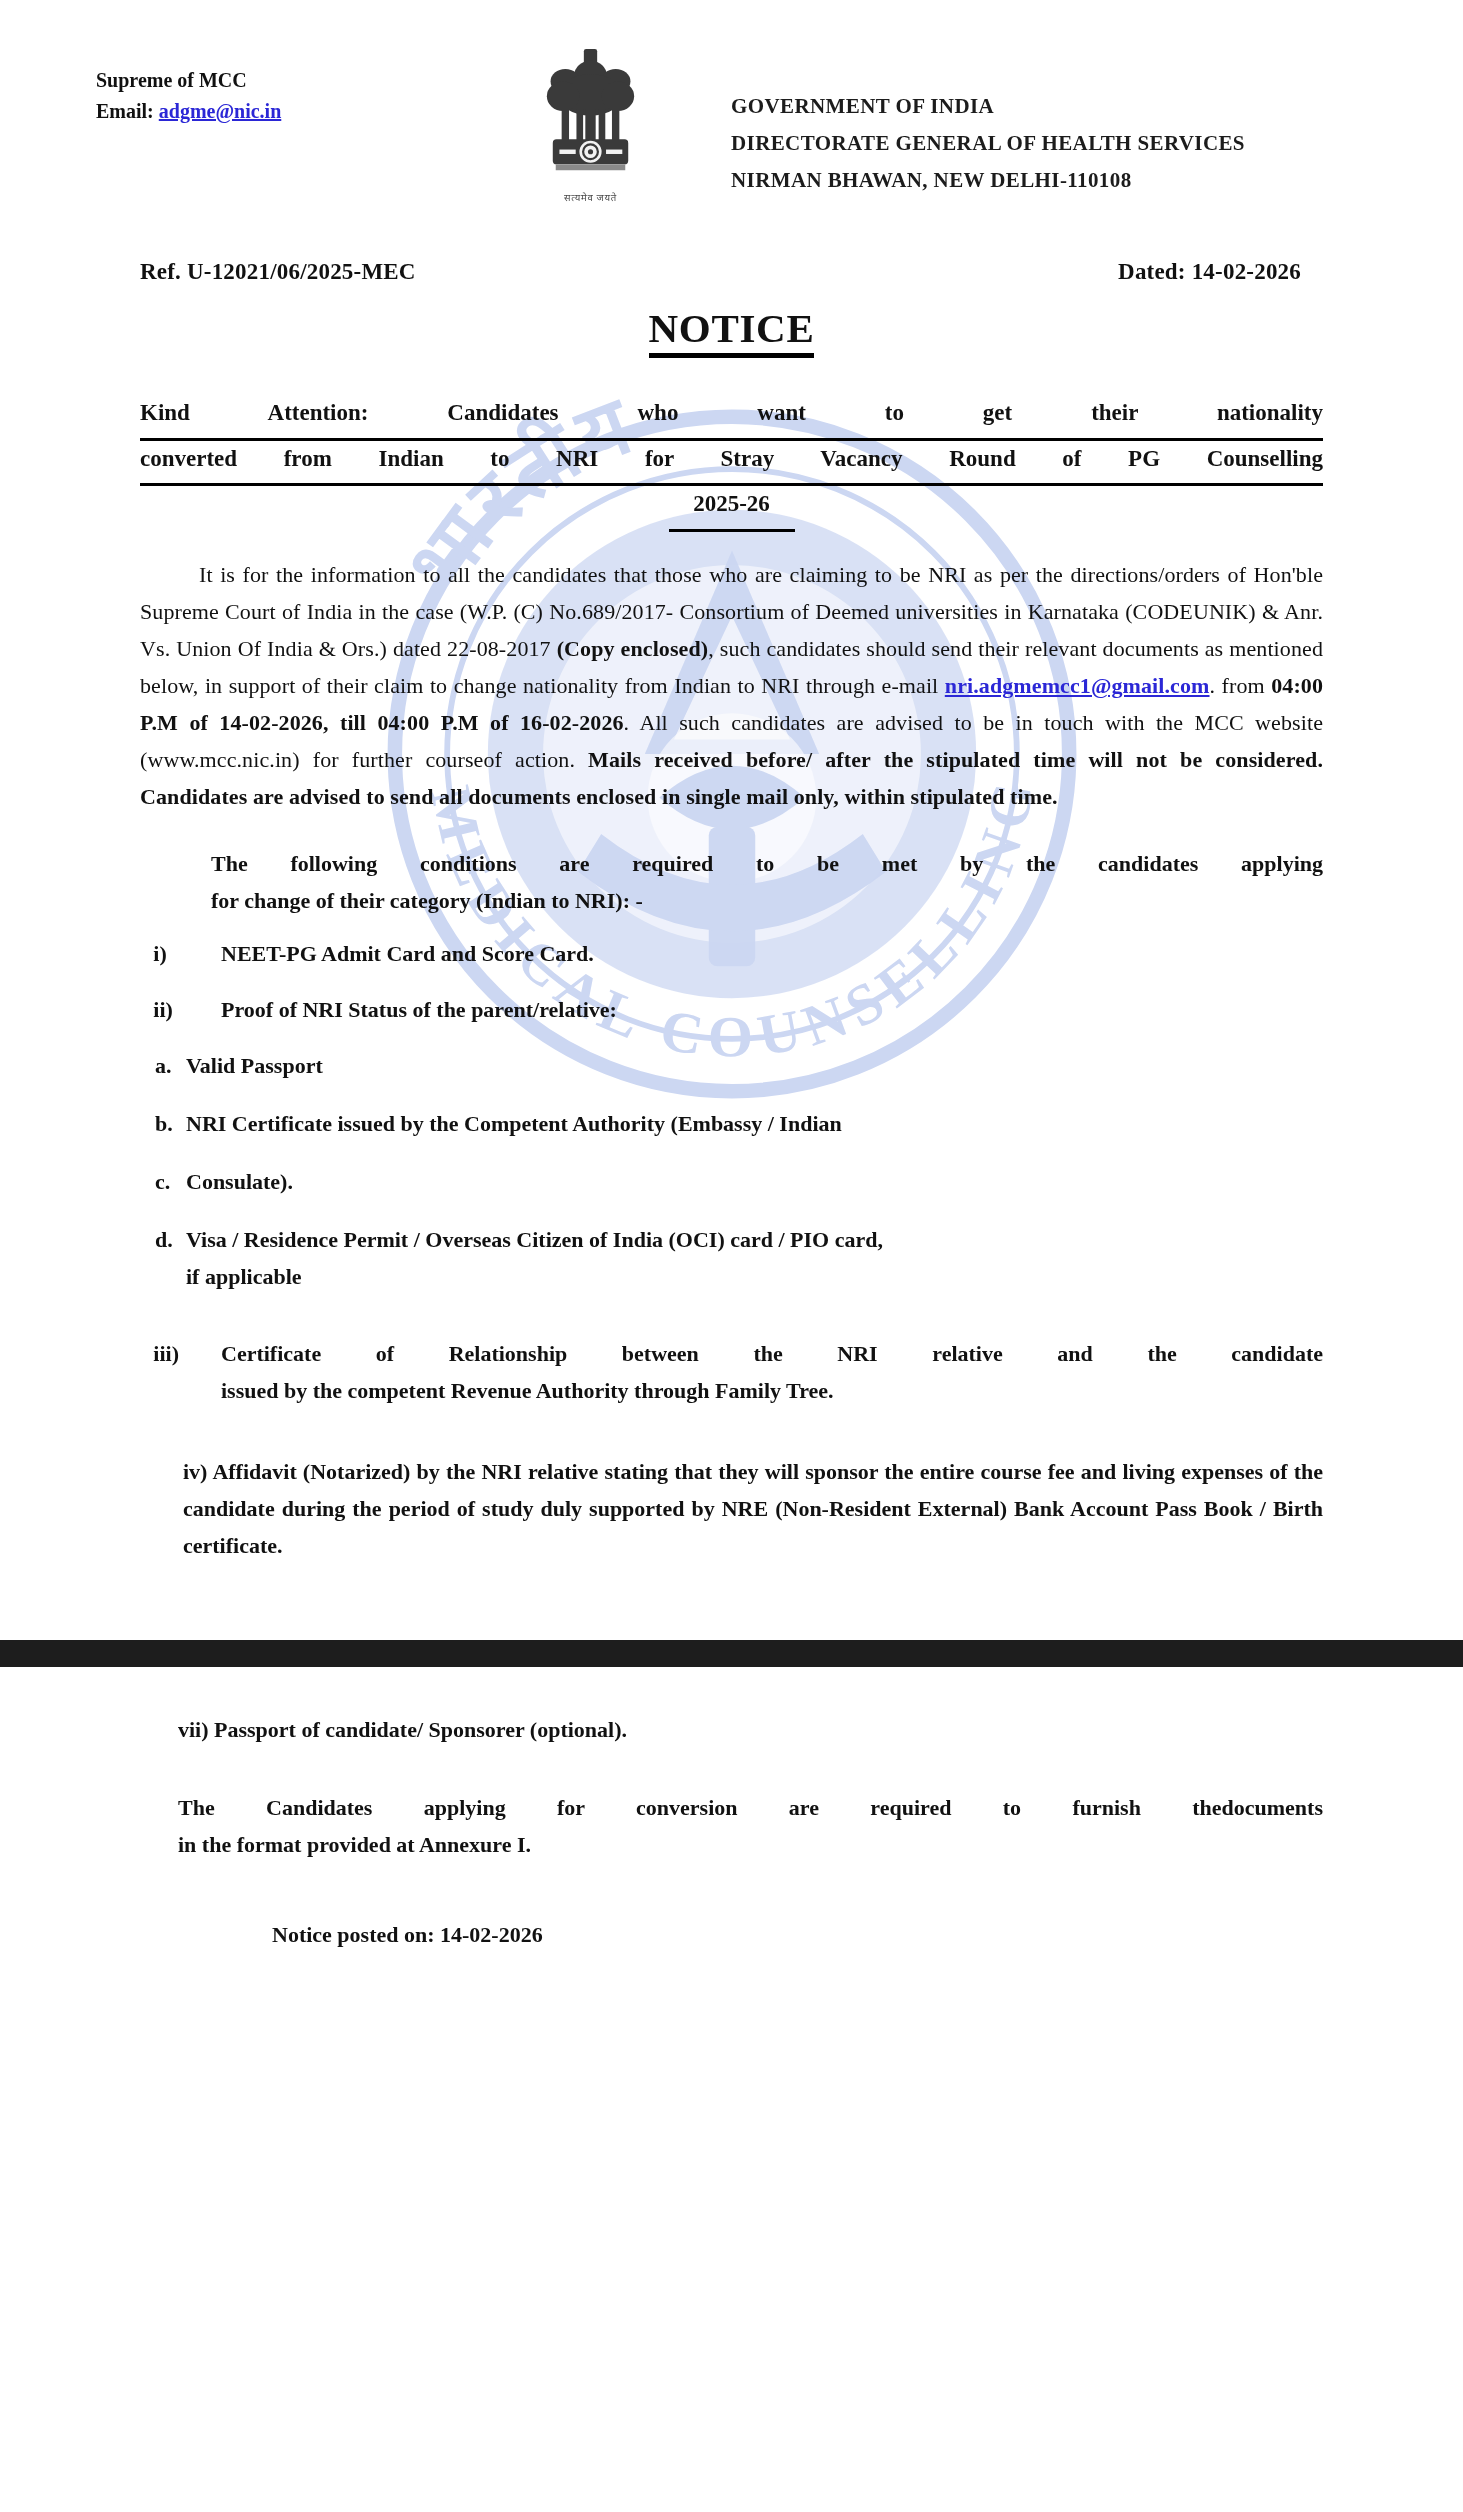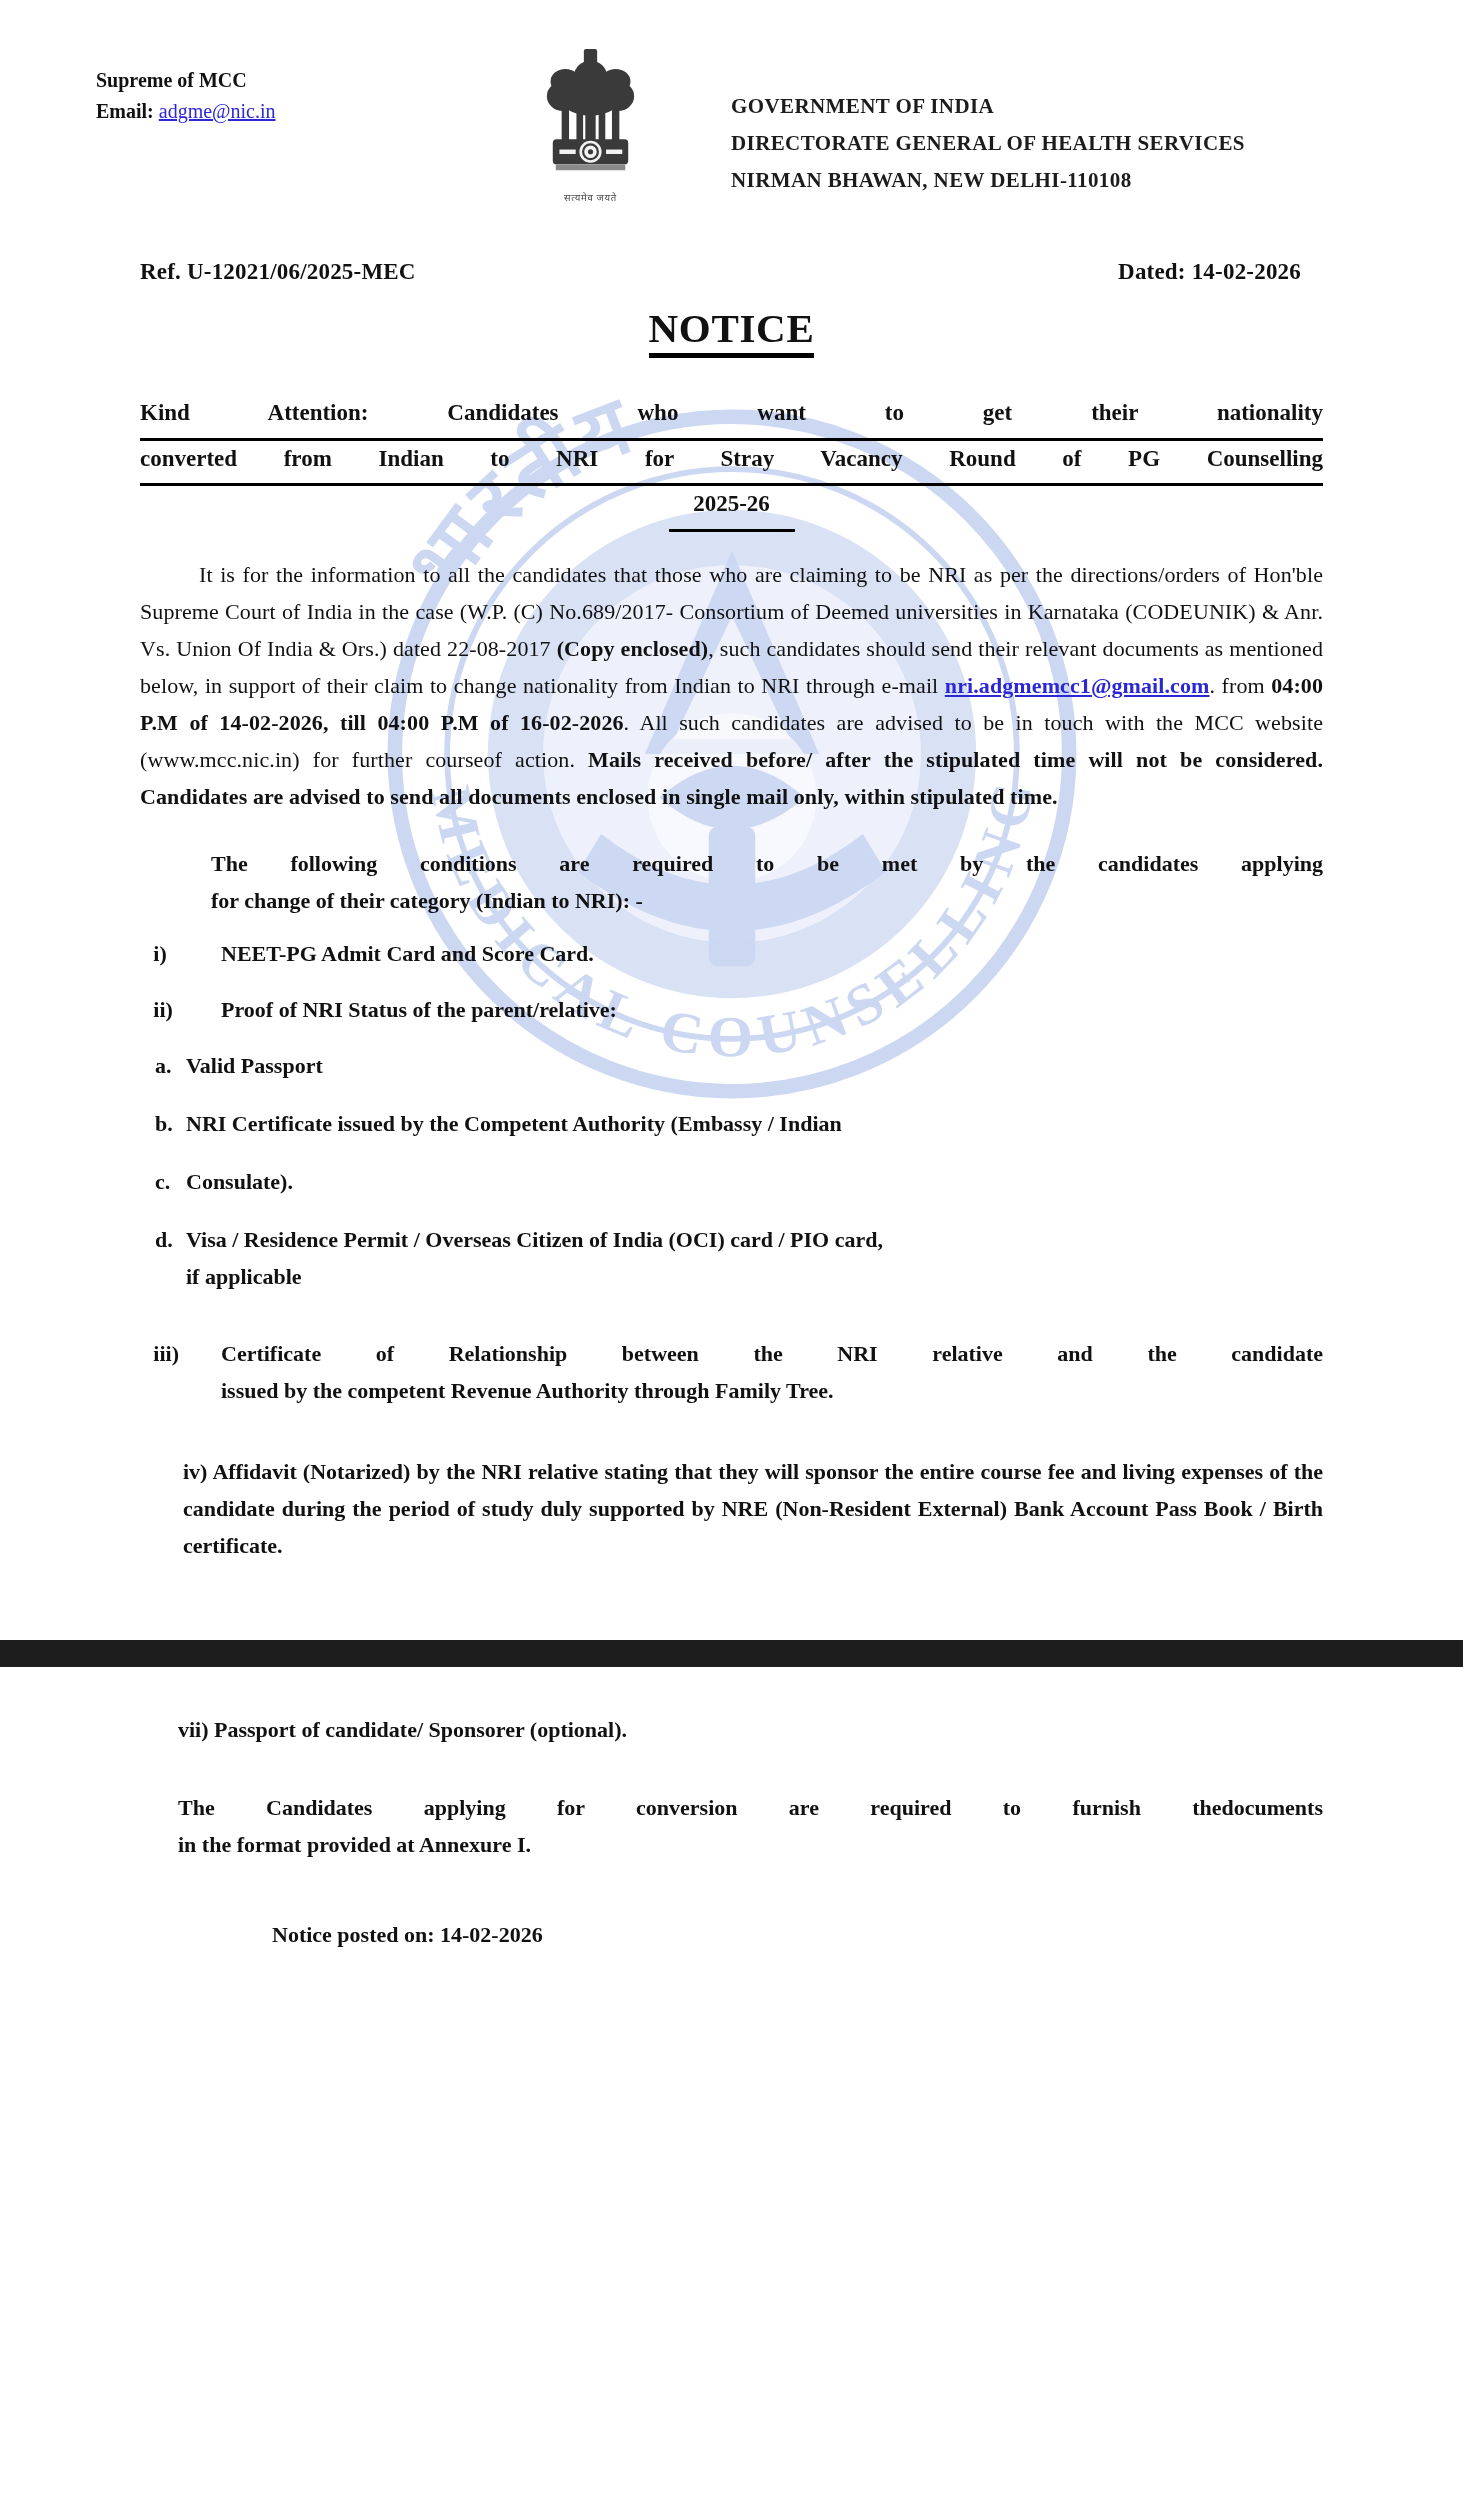--- a/index.html
+++ b/index.html
@@ -52,21 +52,21 @@
     font-size: 20px;
     font-weight: bold;
     line-height: 1.55;
     box-sizing: border-box;
   }
   .office-block .office-line { white-space: nowrap; }
   .email-line { white-space: nowrap; }
   .email-link {
     color: #2b27d6;
     text-decoration: underline;
-    font-weight: normal;
+    font-weight: bold;
   }
 
   .emblem-wrap {
     width: 177px;
     display: flex;
     flex-direction: column;
     align-items: center;
     padding-top: 1.5px;
   }
   .emblem-wrap svg { display: block; }

